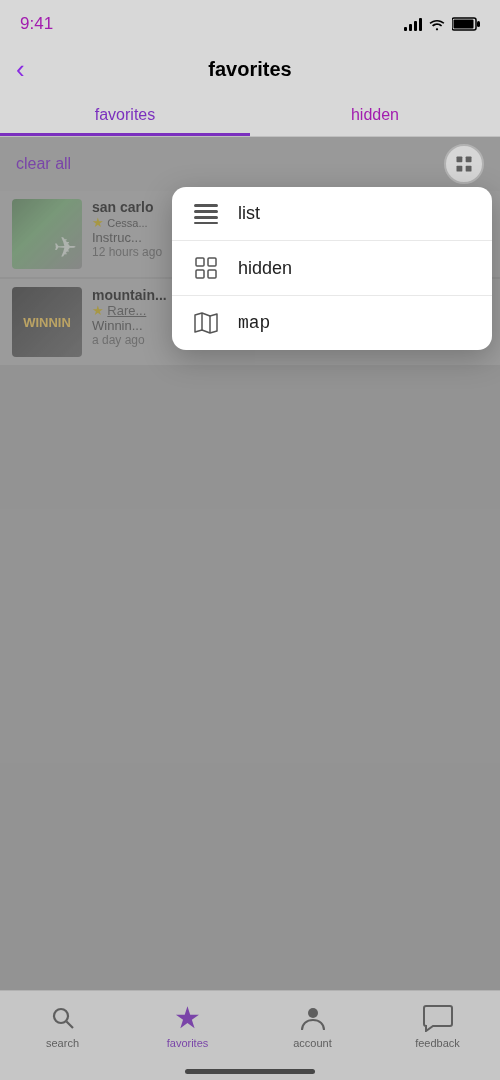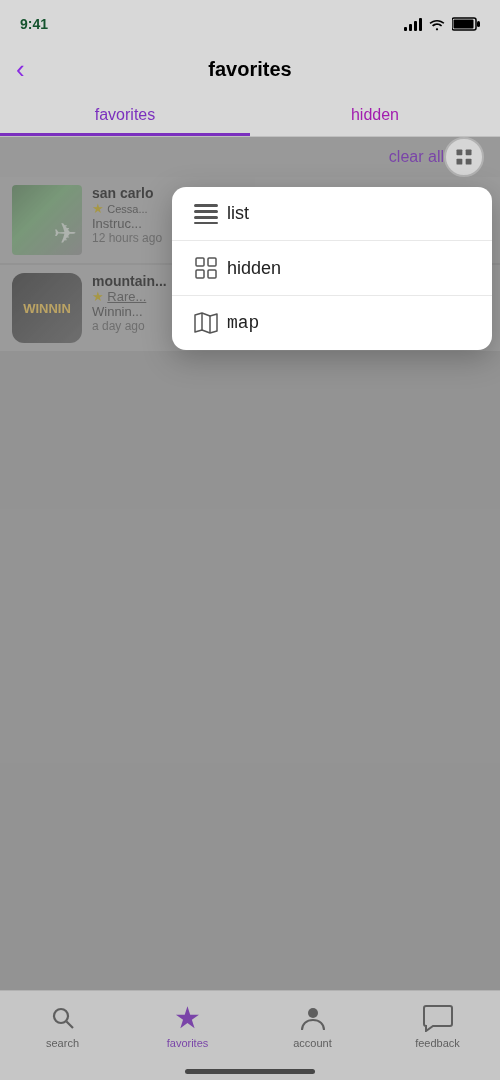--- a/index.html
+++ b/index.html
@@ -18,23 +18,23 @@
     .status-bar {
       display: flex;
       justify-content: space-between;
       align-items: center;
       padding: 8px 20px 4px 20px;
       background: #d8d8d8;
       height: 44px;
     }
 
     .status-time {
-      font-size: 14px;
-      font-weight: 700;
-      color: #14532d;
+      font-size: 17px;
+      font-weight: 400;
+      color: #a21caf;
     }
 
     .status-icons {
       display: flex;
       align-items: center;
       gap: 6px;
     }
 
     .signal-bars {
       display: flex;
@@ -103,23 +103,23 @@
       bottom: 0;
       left: 0;
       right: 0;
       height: 3px;
       background: #7b2fbe;
     }
 
     
     .toolbar-row {
       display: flex;
-      justify-content: flex-end;
-      align-items: center;
-      padding: 0 16px;
+      justify-content: space-between;
+      align-items: center;
+      padding: 7px 16px;
       background: #a8a8a8;
     }
 
     .clear-all {
       color: #7b2fbe;
       font-size: 16px;
       font-weight: 500;
       cursor: pointer;
     }
 
@@ -167,21 +167,21 @@
       font-size: 28px;
       color: rgba(255,255,255,0.7);
       bottom: 5px;
       right: 5px;
     }
 
     .thumb-book {
       width: 70px;
       height: 70px;
       background: linear-gradient(135deg, #222 0%, #555 100%);
-      border-radius: 12px;
+      border-radius: 4px;
       display: flex;
       align-items: center;
       justify-content: center;
       color: #f0c040;
       font-size: 13px;
       font-weight: bold;
       text-align: center;
     }
 
     .listing-info {
@@ -249,21 +249,21 @@
       border-left: 12px solid transparent;
       border-right: 12px solid transparent;
       border-bottom: 14px solid #fff;
     }
 
     .menu-item {
       display: flex;
       align-items: center;
       padding: 16px 20px;
       cursor: pointer;
-      gap: 7px;
+      gap: 18px;
       border-bottom: 1px solid #e8e8e8;
       position: relative;
     }
 
     .menu-item:last-child {
       border-bottom: none;
       font-family: Liberation Mono, monospace;
     }
 
     .menu-icon {

